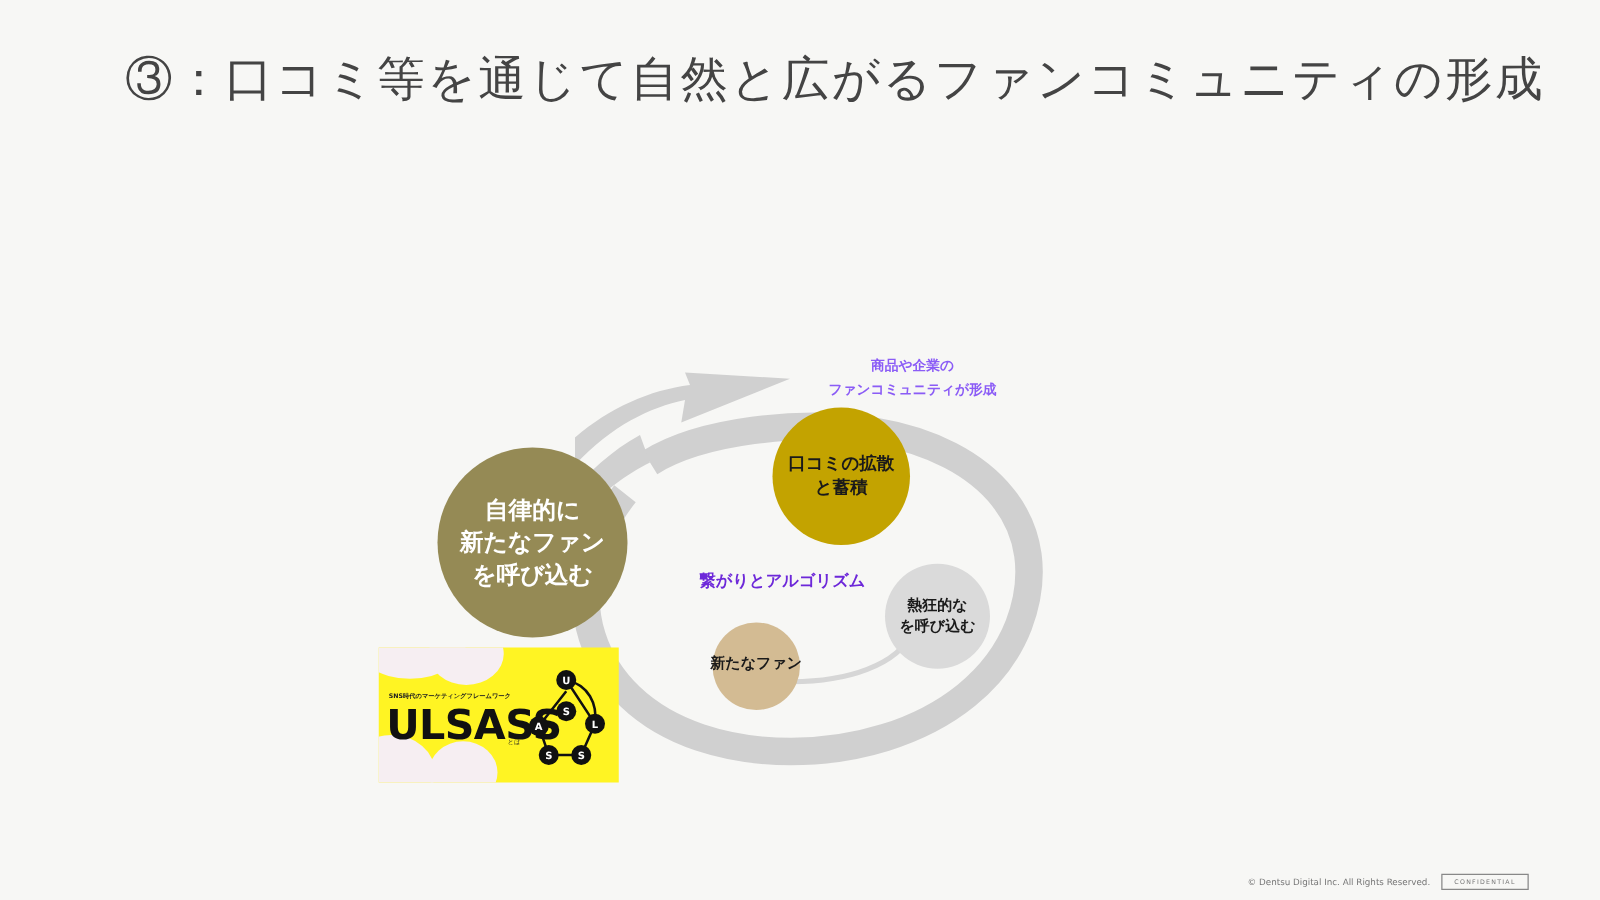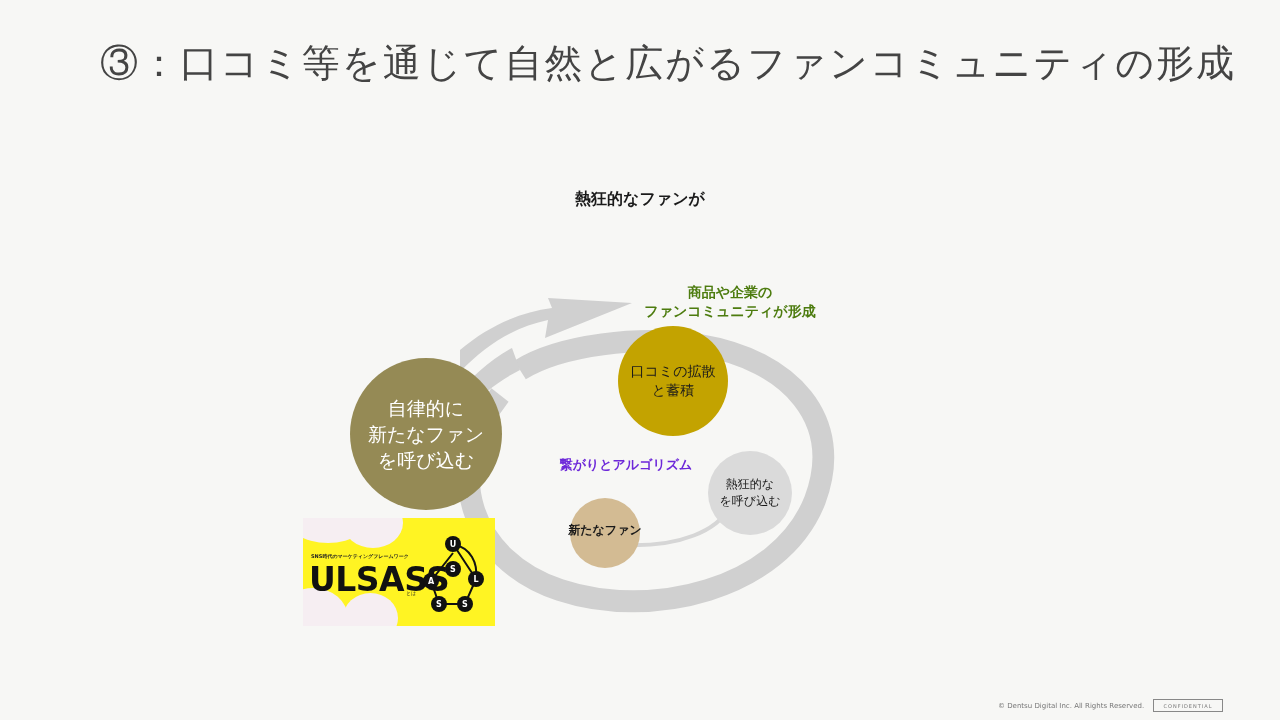--- a/index.html
+++ b/index.html
@@ -16,42 +16,41 @@
       letter-spacing: 2px; white-space: nowrap; margin-left: 48px;
     }
     .headline {
       position: absolute; left: 440px; top: 184px; width: 400px;
       text-align: center; font-size: 16px; font-weight: bold;
       line-height: 30px; color: #1a1a1a;
     }
     .headline div { white-space: nowrap; }
     svg.diagram { position: absolute; left: 0; top: 0; }
     .label { position: absolute; font-weight: bold; text-align: center; white-space: nowrap; }
-    .community-label { left: 630px; top: 283px; width: 200px; font-size: 14px; line-height: 19px; color: #4d7c0f; }
-    .circle-text { position: absolute; display: flex; align-items: center; justify-content: center; text-align: center; font-weight: normal; }
+    .community-label { left: 630px; top: 283px; width: 200px; font-size: 11px; line-height: 19px; color: #8b5cf6; }
+    .circle-text { position: absolute; display: flex; align-items: center; justify-content: center; text-align: center; font-weight: bold; }
     .c-autonomous { left: 350px; top: 358px; width: 152px; height: 152px; color: #fff; font-size: 19px; line-height: 26px; }
     .c-wom { left: 618px; top: 326px; width: 110px; height: 110px; color: #1a1a1a; font-size: 14px; line-height: 19px; }
     .c-core { left: 708px; top: 451px; width: 84px; height: 84px; color: #1a1a1a; font-size: 12px; line-height: 17px; }
     .conversion-label { left: 555px; top: 522px; width: 100px; font-size: 12px; color: #1a1a1a; }
     .algo-label { left: 548px; top: 456px; width: 156px; font-size: 13px; color: #6d28d9; }
     .banner { position: absolute; left: 303px; top: 518px; width: 192px; height: 108px; background: #fff423; overflow: hidden; }
     .banner .blob { position: absolute; background: #f6eef2; border-radius: 50%; }
     .banner .tag { position: absolute; left: 8px; top: 35px; font-size: 5px; font-weight: bold; color: #222; white-space: nowrap; }
     .banner .brand { position: absolute; left: 6px; top: 42px; font-size: 33px; font-weight: bold; color: #111; letter-spacing: -0.5px; }
     .banner .toha { position: absolute; left: 103px; top: 72px; font-size: 5px; color: #222; }
     .footer-copy { position: absolute; left: 998px; top: 702px; font-size: 7px; color: #777; white-space: nowrap; }
     .footer-conf { position: absolute; left: 1153px; top: 699px; width: 70px; height: 13px; border: 1px solid #888; box-sizing: border-box; font-size: 5px; letter-spacing: 1px; color: #777; display: flex; align-items: center; justify-content: center; }
   </style>
 </head>
 <body>
 
 <div class="title">③：口コミ等を通じて自然と広がるファンコミュニティの形成</div>
 
 <div class="headline">
-  <div>熱狂的なファンが</div>
 </div>
 
 <svg class="diagram" width="1280" height="720" viewBox="0 0 1280 720">
 
   <path d="M 500 395 C 440 470, 470 560, 560 590 C 650 620, 780 590, 815 500 C 845 420, 790 360, 700 345 C 640 335, 560 345, 520 370" fill="none" stroke="#d0d0d0" stroke-width="22" stroke-linecap="butt"></path>
 
   <path d="M 460 372 C 490 340, 520 326, 548 320 L 545 338 L 632 303 L 548 298 L 552 308 C 520 312, 488 326, 460 350 Z" fill="#d0d0d0"></path>
   <path d="M 452 400 C 470 378, 490 360, 512 348 L 520 370 C 500 380, 480 395, 470 410 Z" fill="#d0d0d0"></path>
 
   <path d="M 620 545 C 680 548, 720 530, 730 505" fill="none" stroke="#d6d6d6" stroke-width="4"></path>

